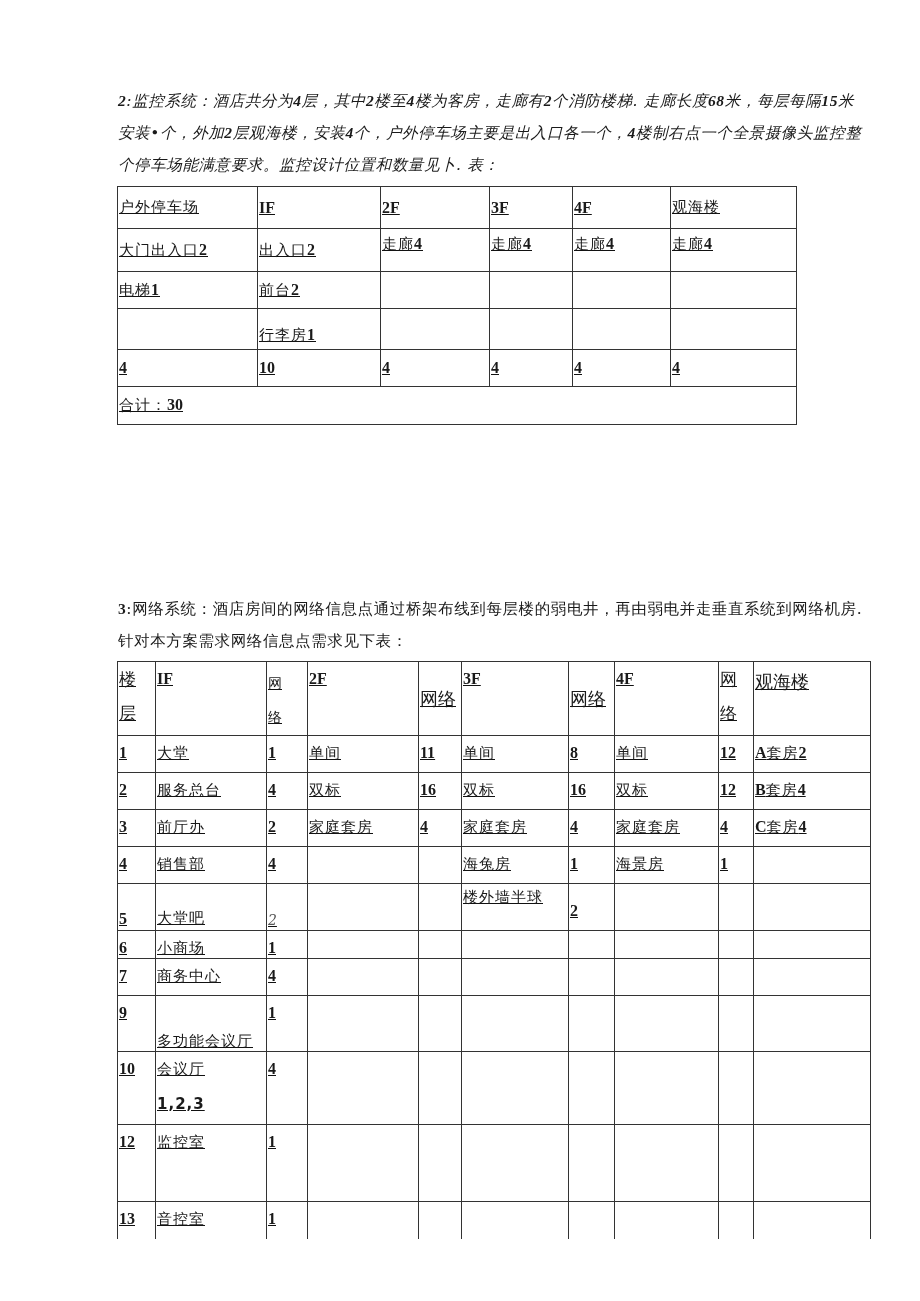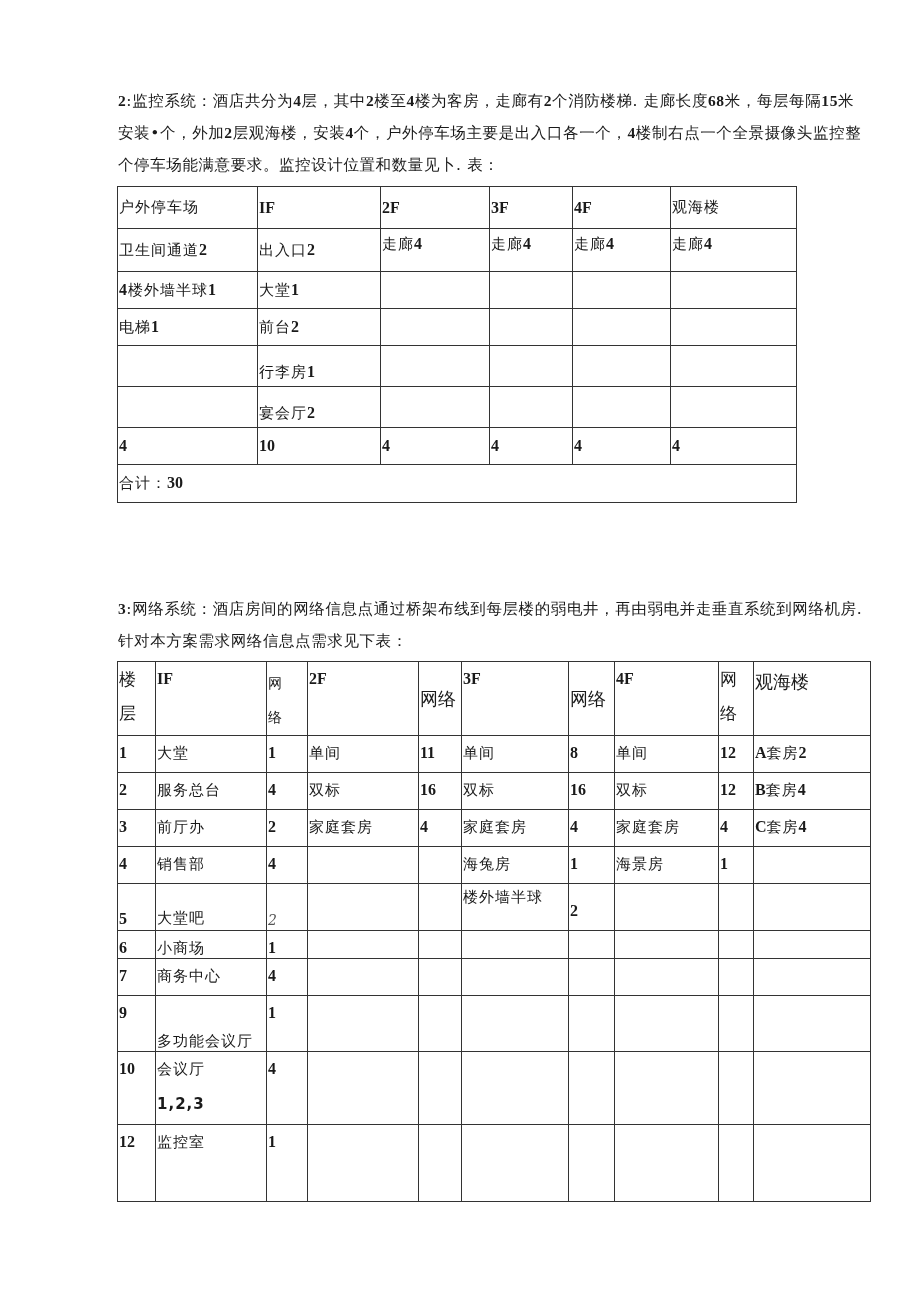--- a/index.html
+++ b/index.html
@@ -7,24 +7,24 @@
     width: 920px; height: 1301px; position: relative; overflow: hidden;
     font-family: "DejaVu Serif", "Liberation Serif", serif;
     color: #111;
   }
   .para {
     position: absolute; left: 118px; width: 750px;
     font-size: 15.5px; line-height: 32px; letter-spacing: 0.6px;
     color: #1a1a1a;
   }
   .para b, .num { font-family: "Liberation Serif", "DejaVu Serif", serif; font-weight: bold; }
-  #p1 { top: 85px; }
+  #p1 { top: 85px; font-style: italic; }
   #p2 { top: 593px; }
 
-  table { border-collapse: collapse; position: absolute; table-layout: fixed; }
+  table { border-collapse: collapse; position: absolute; table-layout: fixed; text-decoration: underline; }
   td {
     border: 1px solid #333;
     padding: 0 0 0 1px;
     font-size: 15px;
     vertical-align: middle;
     color: #1a1a1a;
     overflow: hidden;
     white-space: nowrap;
   }
   .b { font-family: "Liberation Serif", serif; font-weight: bold; font-size: 16px; }
@@ -67,54 +67,38 @@
     <td class="cjk">户外停车场</td>
     <td class="b">IF</td>
     <td class="b">2F</td>
     <td class="b">3F</td>
     <td class="b">4F</td>
     <td class="cjk">观海楼</td>
   </tr>
   </tbody>
     <tbody id="t1-body">
       <tr style="height: 37px;">
-        <td class="mixed cjk"><span>卫生间通道</span><b>2</b></td>
+        <td class="mixed cjk"><span>大门出入口</span><b>2</b></td>
         <td class="mixed cjk"><span>出入口</span><b>2</b></td>
         <td class="mixed cjk toptext"><span>走廊</span><b>4</b></td>
         <td class="mixed cjk toptext"><span>走廊</span><b>4</b></td>
         <td class="mixed cjk toptext"><span>走廊</span><b>4</b></td>
         <td class="mixed cjk toptext"><span>走廊</span><b>4</b></td>
-      </tr>
-      <tr style="height: 37px;">
-        <td class="mixed cjk"><b>4</b><span>楼外墙半球</span><b>1</b></td>
-        <td class="mixed cjk"><span>大堂</span><b>1</b></td>
-        <td class="mixed cjk"><span></span><b></b></td>
-        <td class="mixed cjk"><span></span><b></b></td>
-        <td class="mixed cjk"><span></span><b></b></td>
-        <td class="mixed cjk"><span></span><b></b></td>
       </tr>
       <tr style="height: 37px;">
         <td class="mixed cjk"><span>电梯</span><b>1</b></td>
         <td class="mixed cjk"><span>前台</span><b>2</b></td>
         <td class="mixed cjk"><span></span><b></b></td>
         <td class="mixed cjk"><span></span><b></b></td>
         <td class="mixed cjk"><span></span><b></b></td>
         <td class="mixed cjk"><span></span><b></b></td>
       </tr>
       <tr style="height: 37px;">
         <td class="mixed cjk"><span></span><b></b></td>
         <td class="mixed cjk lowtext"><span>行李房</span><b>1</b></td>
-        <td class="mixed cjk"><span></span><b></b></td>
-        <td class="mixed cjk"><span></span><b></b></td>
-        <td class="mixed cjk"><span></span><b></b></td>
-        <td class="mixed cjk"><span></span><b></b></td>
-      </tr>
-      <tr style="height: 37px;">
-        <td class="mixed cjk"><span></span><b></b></td>
-        <td class="mixed cjk lowtext"><span>宴会厅</span><b>2</b></td>
         <td class="mixed cjk"><span></span><b></b></td>
         <td class="mixed cjk"><span></span><b></b></td>
         <td class="mixed cjk"><span></span><b></b></td>
         <td class="mixed cjk"><span></span><b></b></td>
       </tr>
     </tbody>
   <tbody>
       <tr style="height:37px">
     <td class="b">4</td>
     <td class="b">10</td>
@@ -274,14 +258,26 @@
         <td class="cjk">监控室</td>
         <td class="b">1</td>
         <td class="cjk"></td>
         <td class="b"></td>
         <td class="cjk"></td>
         <td class="b"></td>
         <td class="cjk"></td>
         <td class="b"></td>
         <td class=""></td>
       </tr>
+      <tr class="last" style="height: 37px;">
+        <td class="b">13</td>
+        <td class="cjk">音控室</td>
+        <td class="b">1</td>
+        <td class="cjk"></td>
+        <td class="b"></td>
+        <td class="cjk"></td>
+        <td class="b"></td>
+        <td class="cjk"></td>
+        <td class="b"></td>
+        <td class=""></td>
+      </tr>
     </tbody>
 </table>
 
 </body></html>

